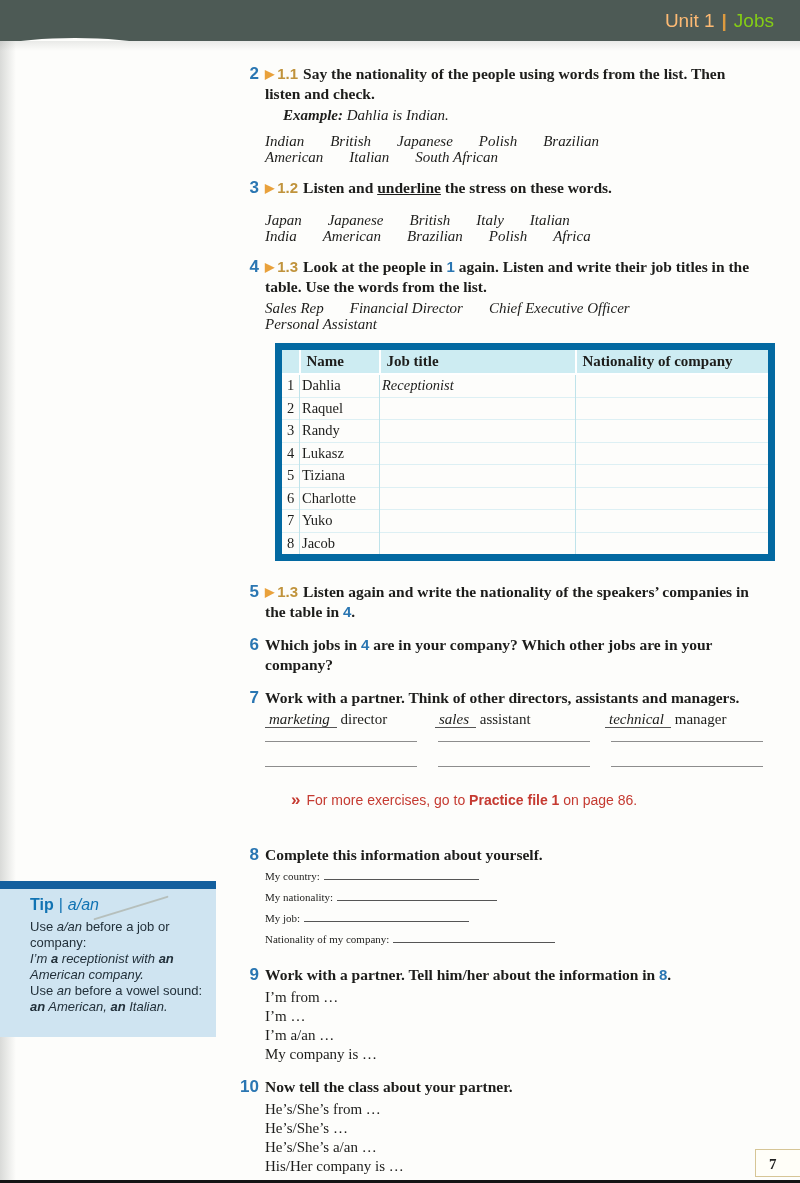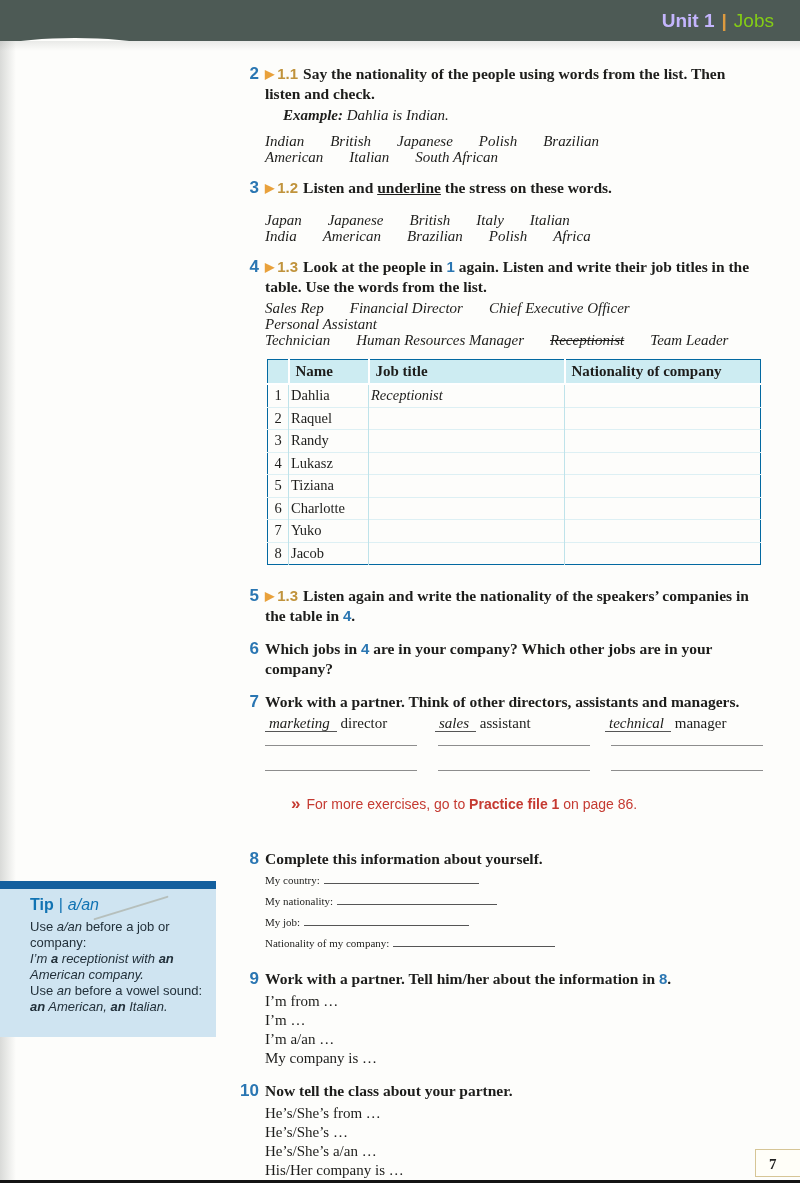--- a/index.html
+++ b/index.html
@@ -3,21 +3,21 @@
 <meta charset="utf-8">
 <style>
   html,body{margin:0;padding:0;background:#e8e8e6;}
   .page{position:relative;width:800px;height:1183px;background:#fdfdfb;overflow:hidden;
         font-family:"Liberation Serif",serif;color:#1d1d1b;}
 
   
   .header-bar{position:absolute;top:0;left:0;width:100%;height:41px;background:#4d5a55;
               text-align:right;padding-right:26px;box-sizing:border-box;line-height:41px;
               font-family:"Liberation Sans",sans-serif;font-size:19px;}
-  .header-bar .unit{color:#c4b5fd;font-weight:bold;}
+  .header-bar .unit{color:#fdba74;font-weight:normal;}
   .header-bar .sep{color:#dd9b3f;font-weight:bold;margin:0 7px;}
   .header-bar .section{color:#84cc16;font-weight:normal;}
   .curl{position:absolute;top:38px;left:-40px;width:230px;height:26px;background:#fdfdfb;
         border-radius:50% 50% 0 0/100% 100% 0 0;}
   .scan-edge{position:absolute;left:0;top:41px;bottom:0;width:16px;
              background:linear-gradient(to right,rgba(90,95,92,.22),rgba(255,255,255,0));}
   .scan-top{position:absolute;left:0;top:41px;width:100%;height:10px;
             background:linear-gradient(to bottom,rgba(90,95,92,.12),rgba(255,255,255,0));}
 
   
@@ -33,22 +33,22 @@
   .ref{color:#2a76b2;font-weight:bold;font-family:"Liberation Sans",sans-serif;font-size:15px;}
   .example{margin:3px 0 0 18px;font-size:15px;font-style:italic;}
   .example .exlabel{font-weight:bold;}
   .wordlist{margin:0;font-size:15px;font-style:italic;line-height:16px;padding:0;}
   .wordlist.first{margin-top:9px;}
   .wordlist .w{display:inline-block;margin-right:26px;}
   .wordlist .w.struck{text-decoration:line-through;}
   .u{text-decoration:underline;}
 
   
-  table.jobs{border-collapse:collapse;margin:11px 0 8px 2px;width:493px;table-layout:fixed;
-             border:1px solid #0369a1;font-size:14.5px;}
+  table.jobs{border-collapse:collapse;margin:11px 0 8px 10px;width:493px;table-layout:fixed;
+             border:7px solid #0369a1;font-size:14.5px;}
   table.jobs col.c0{width:21px;} table.jobs col.c1{width:80px;}
   table.jobs col.c2{width:196px;} table.jobs col.c3{width:196px;}
   table.jobs th{background:#cdecf2;font-weight:bold;text-align:left;padding:2px 6px;height:19px;
                 border-left:2px solid #ffffff;border-bottom:2px solid #ffffff;font-size:15px;}
   table.jobs th.numcol{border-left:none;}
   table.jobs td{border-left:1px solid #bfe3ea;border-top:1px solid #ddf0f4;padding:1px 2px;height:19.5px;}
   table.jobs td.numcell{border-left:none;text-align:center;padding:1px 2px;}
   table.jobs td.jobcell{font-style:italic;}
 
   
@@ -134,23 +134,20 @@
         </p>
       </div>
     </div>
 
     <div class="ex">
       <div class="exnum">4</div>
       <div class="exbody">
         <p class="instr"><span class="play">▶</span><span class="track">1.3</span><span>Look at the people in </span><span class="ref">1</span><span> again. Listen and write their job titles in the table. Use the words from the list.</span></p>
         <p class="wordlist first" style="margin-top:3px;">
           <span class="w">Sales Rep</span><span class="w">Financial Director</span><span class="w">Chief Executive Officer</span><span class="w">Personal Assistant</span>
-        </p>
-        <p class="wordlist">
-          <span class="w">Technician</span><span class="w">Human Resources Manager</span><span class="w struck">Receptionist</span><span class="w">Team Leader</span>
         </p>
 
         <table class="jobs">
           <colgroup>
               <col class="c0">
               <col class="c1">
               <col class="c2">
               <col class="c3">
             </colgroup>
           <tbody>

